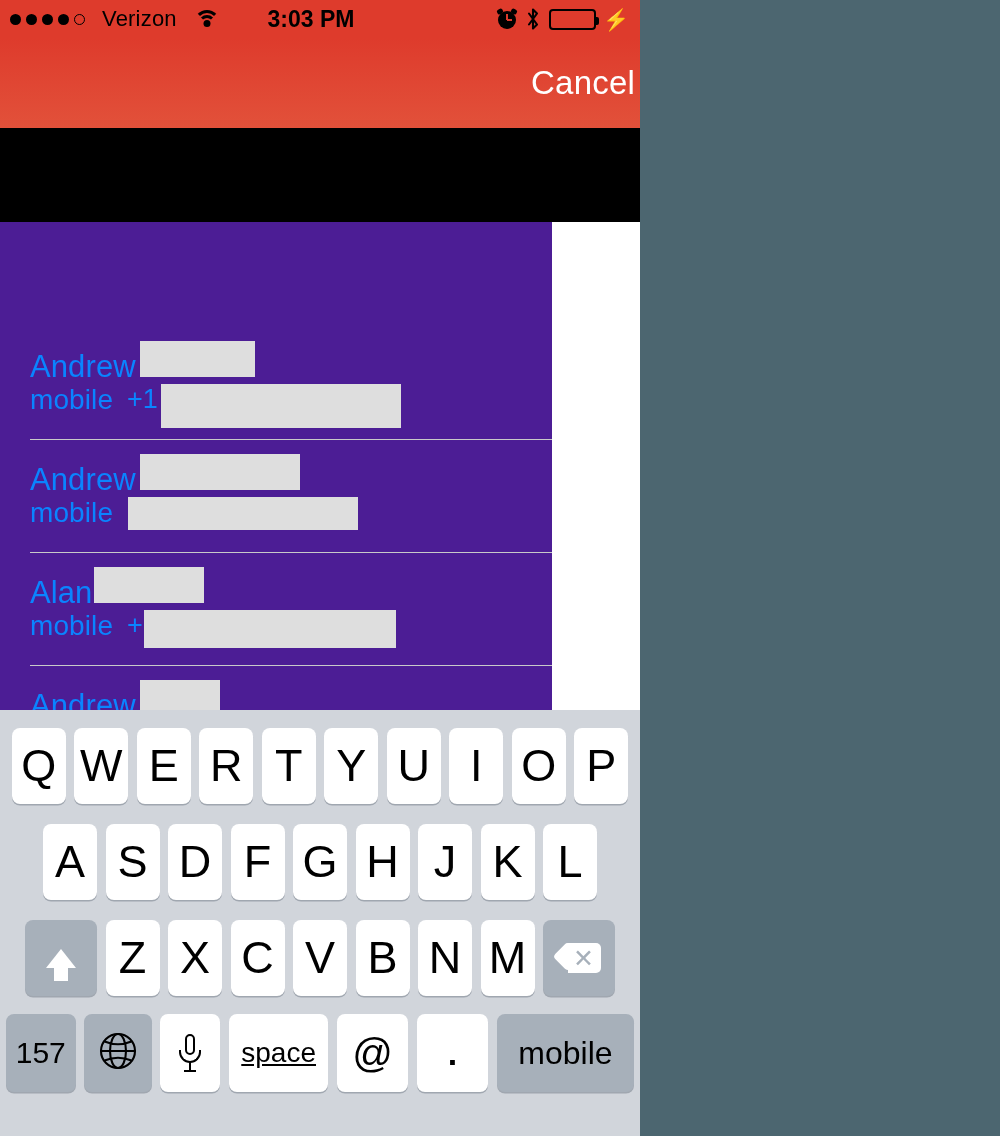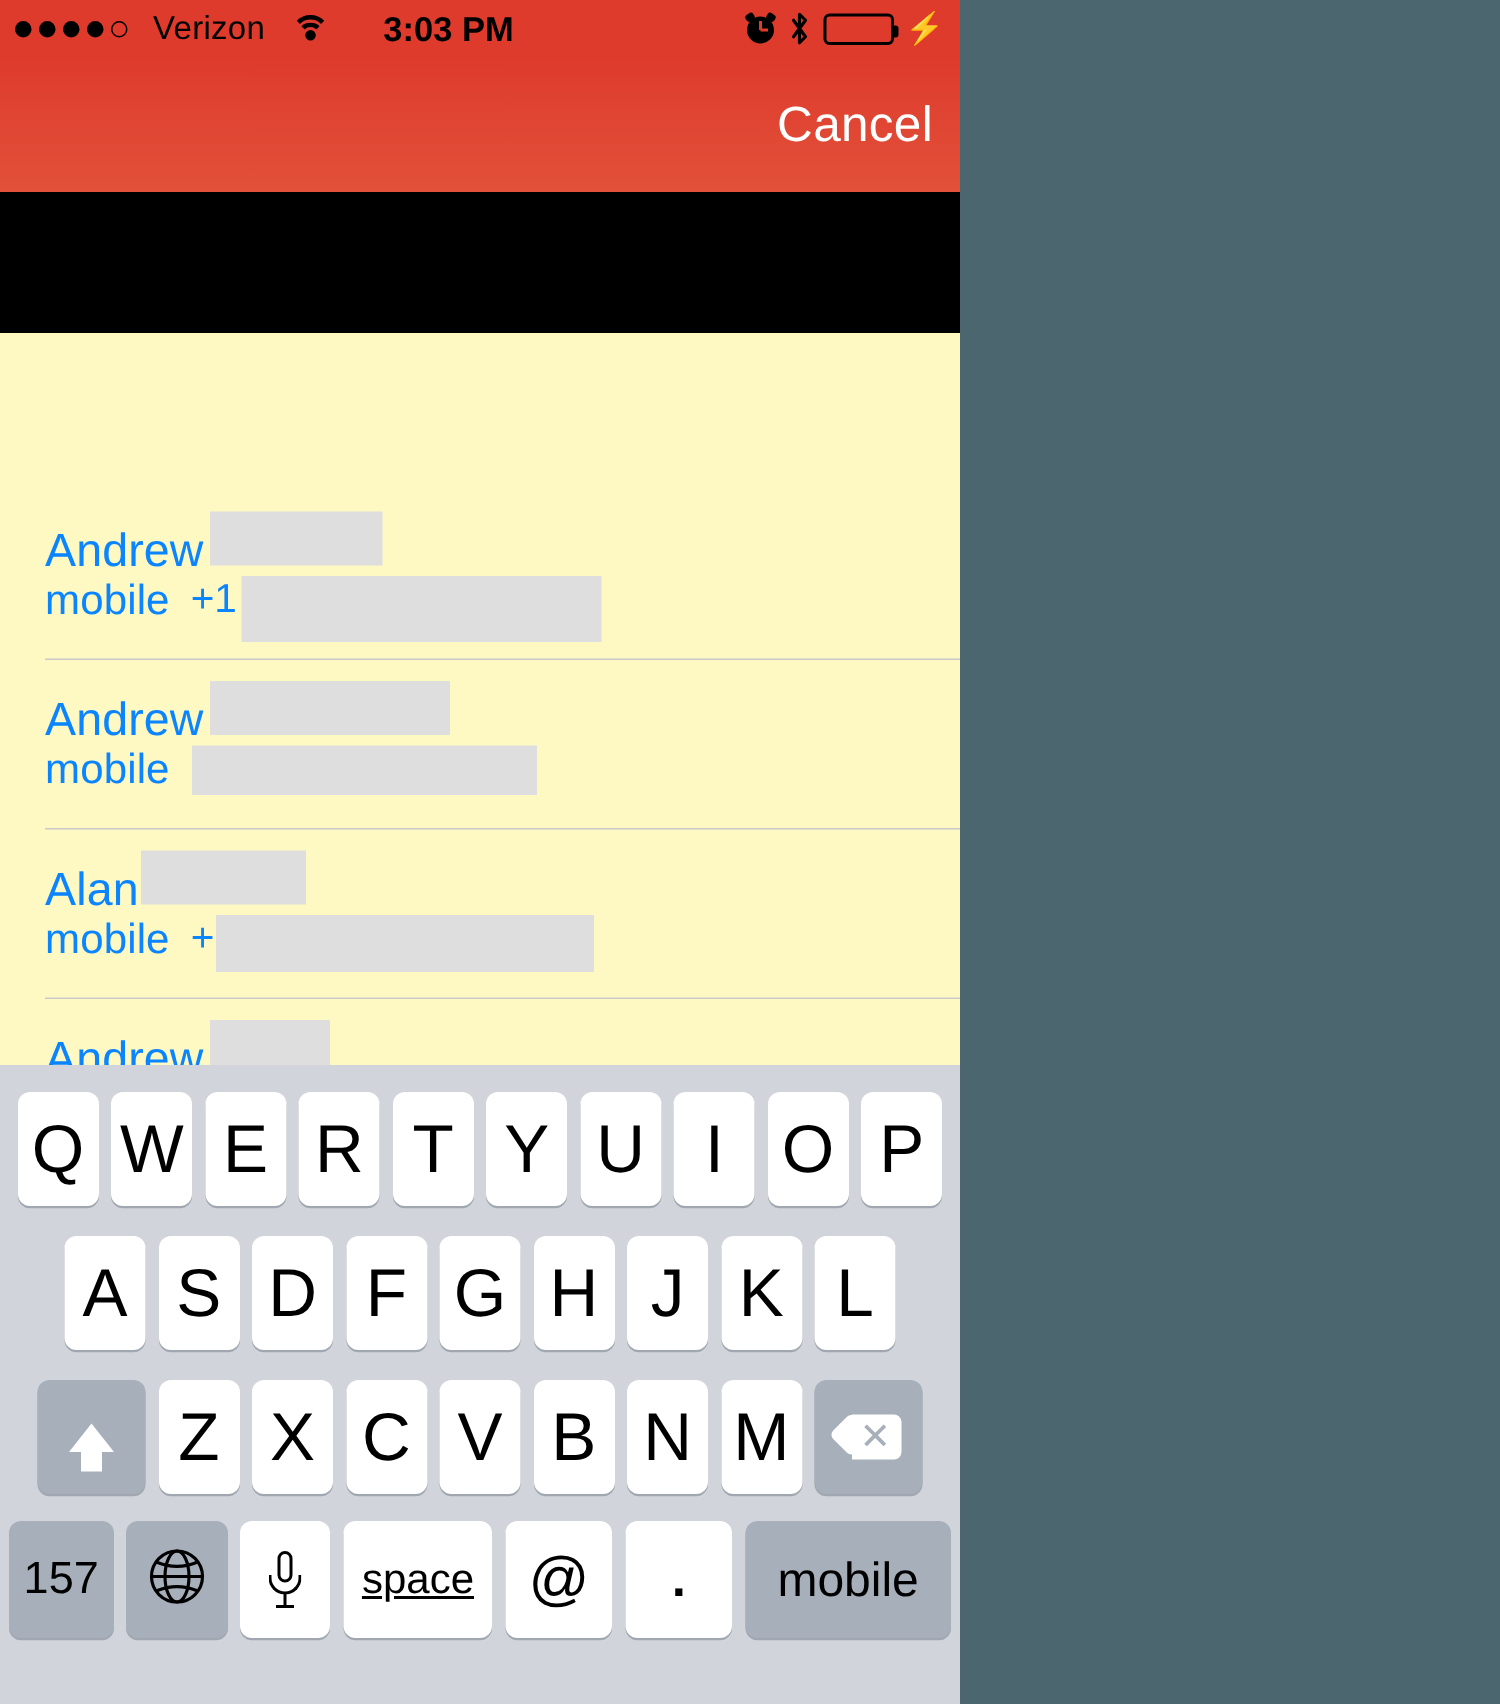--- a/index.html
+++ b/index.html
@@ -34,21 +34,21 @@
     border-right-color:transparent; border-radius:50%;
     transform:translateX(-50%);
   }
   .wifi-icon i:nth-child(1){ width:26px; height:26px; top:0; }
   .wifi-icon i:nth-child(2){ width:17px; height:17px; top:5px; }
   .wifi-icon i:nth-child(3){
     width:7px; height:7px; top:10px; background:#000;
     border-radius:50%; border:0;
   }
   .sb-clock {
-    position:absolute; left:0; width:598px; text-align:center;
+    position:absolute; left:12px; width:598px; text-align:center;
     font-size:23px; font-weight:bold; color:#000;
   }
   .sb-right {
     position:absolute; right:10px; display:flex; align-items:center; gap:9px;
   }
   .alarm-icon { position:relative; width:20px; height:20px; }
   .alarm-icon .face {
     position:absolute; left:1px; top:2px; width:18px; height:18px;
     border-radius:50%; background:#000;
   }
@@ -82,34 +82,34 @@
   
   #navbar {
     position:absolute; left:0; top:38px; width:640px; height:90px;
     background:linear-gradient(180deg,#DE3B2C 0%, #E2513A 100%);
     display:flex; align-items:center; justify-content:center;
   }
   #nav-title {
     font-size:33px; font-weight:bold; color:#fff; letter-spacing:.2px;
   }
   #cancel-btn {
-    position:absolute; right:18px; font-size:33px; color:#fff;
+    position:absolute; right:5px; font-size:33px; color:#fff;
     letter-spacing:.2px; cursor:pointer;
   }
 
   
   #blackband {
     position:absolute; left:0; top:128px; width:640px; height:94px;
     background:#000;
   }
 
   
   #contact-list {
-    position:absolute; left:0; top:222px; width:640px; height:488px;
-    background:#fef9c3;
+    position:absolute; left:0; top:222px; width:552px; height:488px;
+    background:#4c1d95;
   }
   .spacer-row { height:104px; }
   .contact-row { position:relative; height:113px; }
   .contact-row .sep {
     position:absolute; left:30px; right:0; top:0; height:1px; background:#c9c9c9;
   }
   .name-line {
     position:absolute; left:30px; top:15px;
     display:flex; align-items:baseline;
   }

